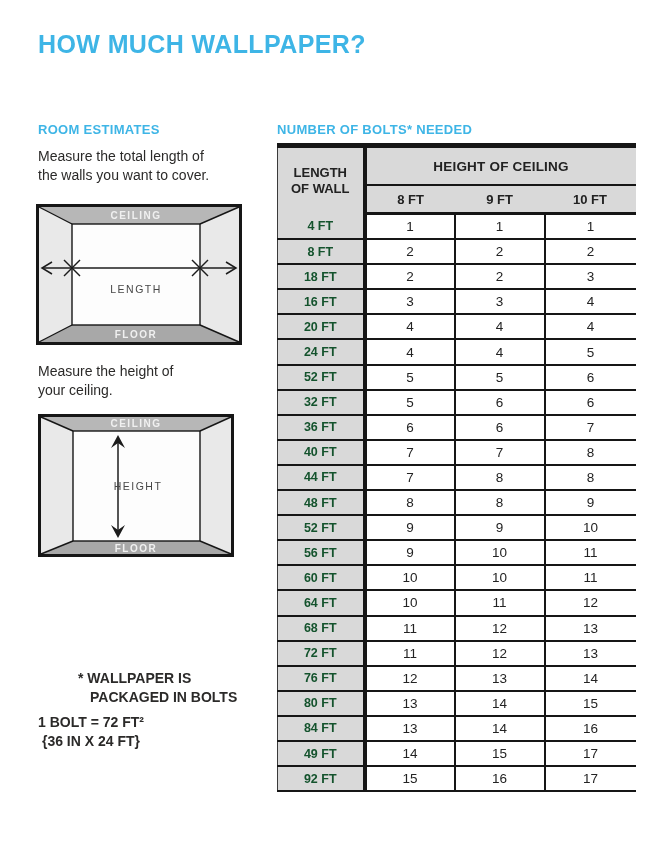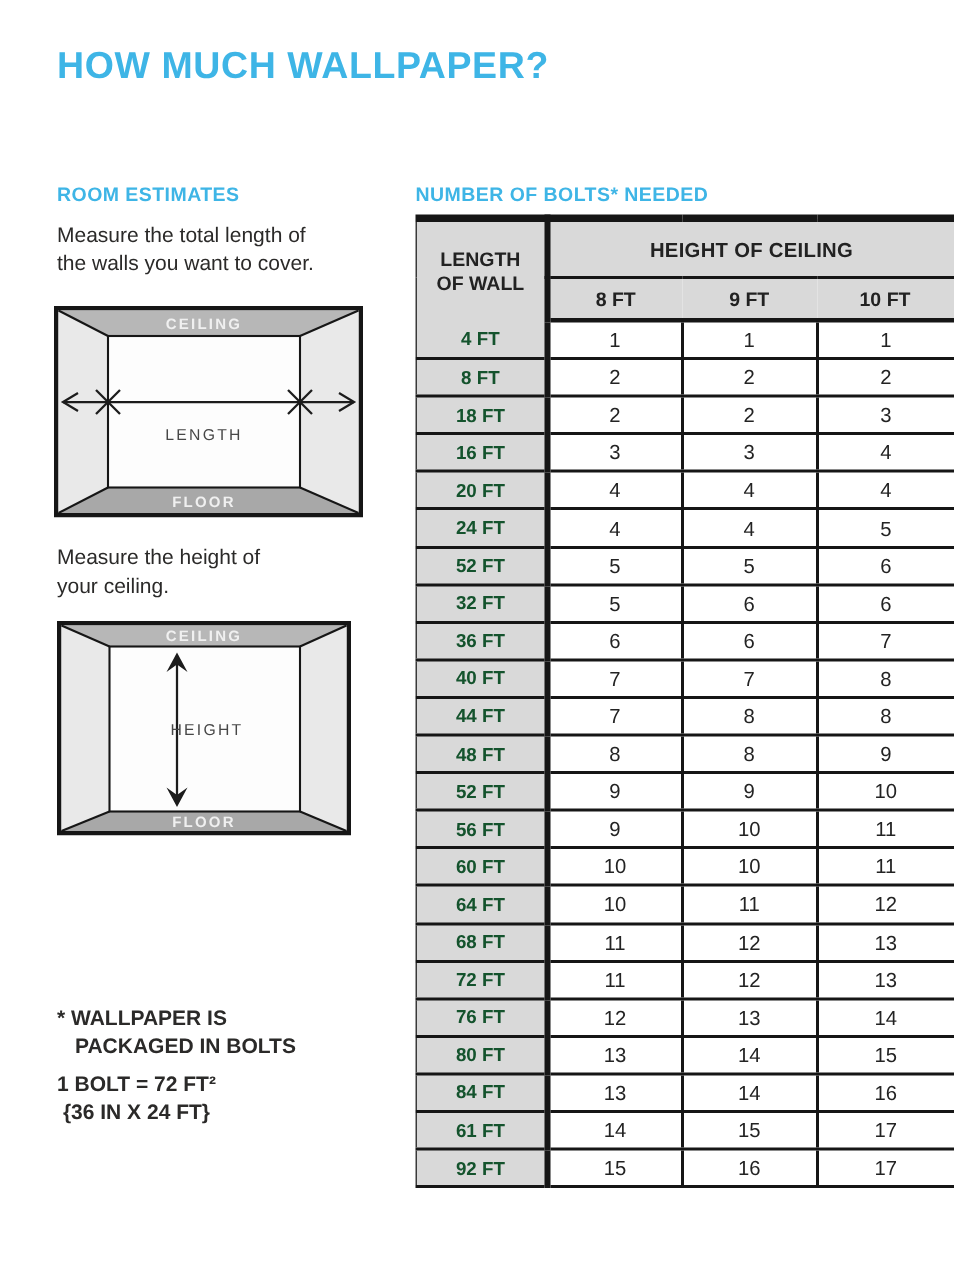--- a/index.html
+++ b/index.html
@@ -26,21 +26,21 @@
   }
   .h-room{left:38px;top:122px;}
   .h-table{left:277px;top:122px;width:358px;}
   .copy{
     position:absolute;left:38px;font-size:14px;line-height:19px;color:var(--ink);
     white-space:pre-line;
   }
   .step1{top:147px;}
   .step2{top:362px;}
   .step3{top:576px;}
-  .footnote{top:669px;font-weight:bold;padding-left:12px;text-indent:-12px;}
+  .footnote{top:669px;font-weight:bold;padding-left:12px;text-indent:-12px;margin-left:40px;}
   .bolt-info{top:713px;font-weight:bold;text-align:center;}
   .diagram{position:absolute;}
   .diag-length{left:36px;top:204px;}
   .diag-height{left:38px;top:414px;}
   .diagram .outer{fill:#ffffff;stroke:var(--line);stroke-width:3;}
   .diagram .ceiling{fill:var(--ceiling-gray);}
   .diagram .floor{fill:var(--floor-gray);}
   .diagram .wall{fill:var(--wall-gray);}
   .diagram .backwall{fill:#fdfdfd;stroke:var(--line);stroke-width:1.4;}
   .diagram .edge{stroke:var(--line);stroke-width:1.4;}
@@ -287,21 +287,21 @@
           <td class="val-cell">14</td>
           <td class="val-cell">15</td>
         </tr>
         <tr>
           <td class="len-cell">84 FT</td>
           <td class="val-cell">13</td>
           <td class="val-cell">14</td>
           <td class="val-cell">16</td>
         </tr>
         <tr>
-          <td class="len-cell">61 FT</td>
+          <td class="len-cell">49 FT</td>
           <td class="val-cell">14</td>
           <td class="val-cell">15</td>
           <td class="val-cell">17</td>
         </tr>
         <tr>
           <td class="len-cell">92 FT</td>
           <td class="val-cell">15</td>
           <td class="val-cell">16</td>
           <td class="val-cell">17</td>
         </tr>

